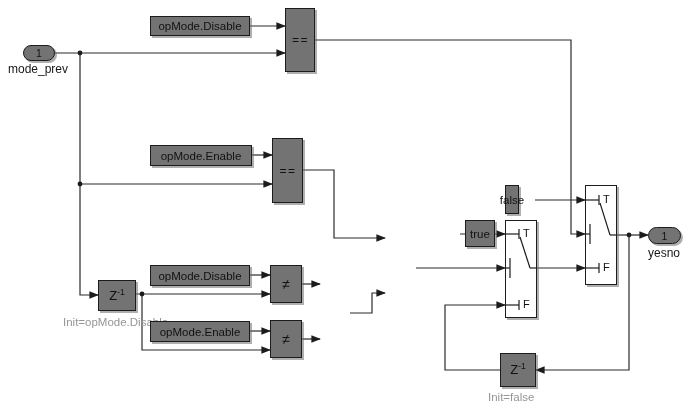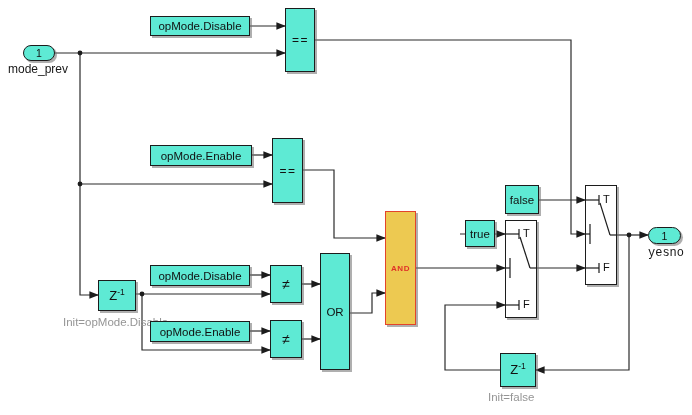--- a/index.html
+++ b/index.html
@@ -17,21 +17,21 @@
     position: absolute;
     z-index: 2;
     color: #959595;
     font-size: 11.5px;
     white-space: nowrap;
     line-height: 12px;
   }
   .blk {
     position: absolute;
     z-index: 3;
-    background: #5eead4;
+    background: #737373;
     border: 1px solid #1c1c1c;
     box-shadow: 2px 2px 0 rgba(110,110,110,0.55);
     display: flex;
     align-items: center;
     justify-content: center;
     color: #111;
   }
   .port-oval {
     border-radius: 9px;
     font-size: 10.5px;
@@ -127,43 +127,37 @@
   </div>
   <div class="blk const" style="left:150px; top:265px; width:100px; height:21px;">
     <span>opMode.Disable</span>
   </div>
   <div class="blk const" style="left:150px; top:321px; width:100px; height:21px;">
     <span>opMode.Enable</span>
   </div>
   <div class="blk const" style="left:430px; top:220px; width:30px; height:27px;margin-left:35px;">
     <span>true</span>
   </div>
-  <div class="blk const" style="left:505px; top:185px; width:34px; height:29px;">
+  <div class="blk const" style="left:505px; top:185px; width:14px; height:29px;">
     <span>false</span>
   </div>
 
   <div class="blk relop-eq" style="left:285px; top:8px; width:30px; height:64px;">
     <span>==</span>
   </div>
   <div class="blk relop-eq" style="left:272px; top:138px; width:31px; height:65px;">
     <span>==</span>
   </div>
   <div class="blk relop-neq" style="left:270px; top:265px; width:32px; height:38px;">
     <span>≠</span>
   </div>
   <div class="blk relop-neq" style="left:270px; top:320px; width:32px; height:38px;">
     <span>≠</span>
   </div>
 
-  <div class="blk logic-or" style="left:320px; top:253px; width:30px; height:117px;">
-    <span>OR</span>
-  </div>
-  <div class="blk logic-and" style="left:385px; top:211px; width:31px; height:114px;">
-    <span>AND</span>
-  </div>
 
   <div class="blk delay" style="left:98px; top:280px; width:38px; height:31px;">
     <span><span>Z</span><sup>-1</sup></span>
   </div>
   <div class="blk delay" style="left:500px; top:353px; width:36px; height:34px;">
     <span><span>Z</span><sup>-1</sup></span>
   </div>
 
   <div class="blk switch" style="left:505px; top:220px; width:32px; height:98px;">
     <svg width="30" height="96" viewBox="0 0 30 96">
@@ -195,15 +189,15 @@
           <path d="M13 77 V87"></path>
       </g>
     </svg>
     <span class="tf" style="left:17px; top:8px;">T</span>
     <span class="tf" style="left:17px; top:76px;">F</span>
   </div>
 
   <div class="blk port-oval" style="left:648px; top:227px; width:33px; height:17px;">
     <span>1</span>
   </div>
-  <div class="port-label" style="left:648px; top:246px; width:34px;font-family:Liberation Mono, monospace;">yesno</div>
+  <div class="port-label" style="left:648px; top:246px; width:34px;">yesno</div>
 
 </div>
 
 </body></html>

